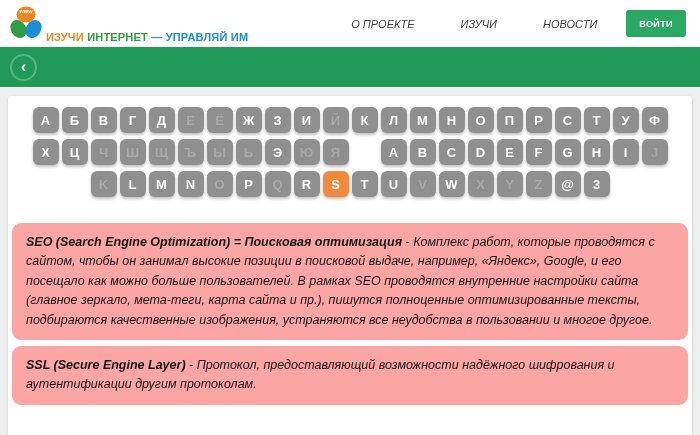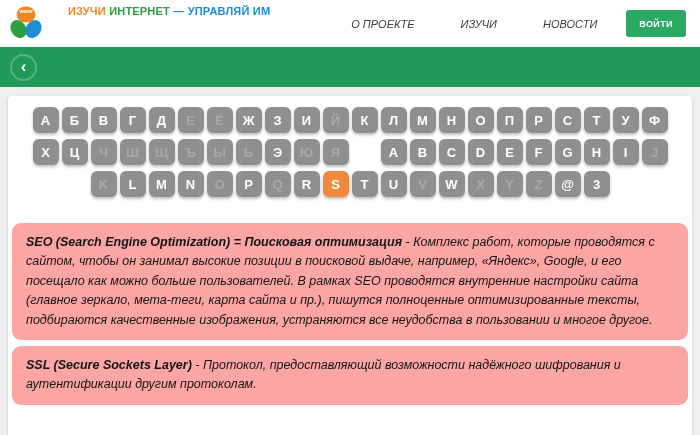--- a/index.html
+++ b/index.html
@@ -10,21 +10,21 @@
     font-family:"Liberation Sans", sans-serif;
   }
   .screen { width:700px; height:435px; position:relative; }
 
   
   .top {
     height:47px; background:#ffffff;
     display:flex; align-items:center;
     padding:0 14px 0 8px;
   }
-  .logo { display:flex; align-items:flex-start; gap:24px; }
+  .logo { display:flex; align-items:flex-end; gap:2px; }
   .logo-text { font-size:11px; font-weight:bold; letter-spacing:.2px; white-space:nowrap; }
   .lt-orange { color:#f18722; }
   .lt-green  { color:#2d9e41; }
   .lt-blue   { color:#1d8fd1; }
   .main-nav { display:flex; margin-left:auto; align-items:flex-start;font-style:italic; }
   .nav-link { font-size:11px; color:#3c3c46; padding:0 23px; cursor:pointer; white-space:nowrap; }
   .auth { display:flex; gap:2px; margin-left:6px; }
   .btn {
     background:#2aa964; color:#fff; border:none; cursor:pointer;
     font-family:inherit; font-weight:bold; font-size:9px; letter-spacing:.4px;
@@ -182,17 +182,17 @@
           <span class="tile active">W</span>
           <span class="tile inactive">X</span>
           <span class="tile inactive">Y</span>
           <span class="tile inactive">Z</span>
           <span class="tile active">@</span>
           <span class="tile active">3</span>
         </div>
     </div>
     <div class="entries">
         <div class="entry entry-gray"><b>SEO (Search Engine Optimization) = Поисковая оптимизация</b><span> - Комплекс работ, которые проводятся с сайтом, чтобы он занимал высокие позиции в поисковой выдаче, например, «Яндекс», Google, и его посещало как можно больше пользователей. В рамках SEO проводятся внутренние настройки сайта (главное зеркало, мета-теги, карта сайта и пр.), пишутся полноценные оптимизированные тексты, подбираются качественные изображения, устраняются все неудобства в пользовании и многое другое.</span></div>
-        <div class="entry entry-gray"><b>SSL (Secure Sockets Layer)</b><span> - Протокол, предоставляющий возможности надёжного шифрования и аутентификации другим протоколам.</span></div>
+        <div class="entry entry-gray"><b>SSL (Secure Engine Layer)</b><span> - Протокол, предоставляющий возможности надёжного шифрования и аутентификации другим протоколам.</span></div>
       </div>
   </main>
 
 </div>
 
 </body></html>

